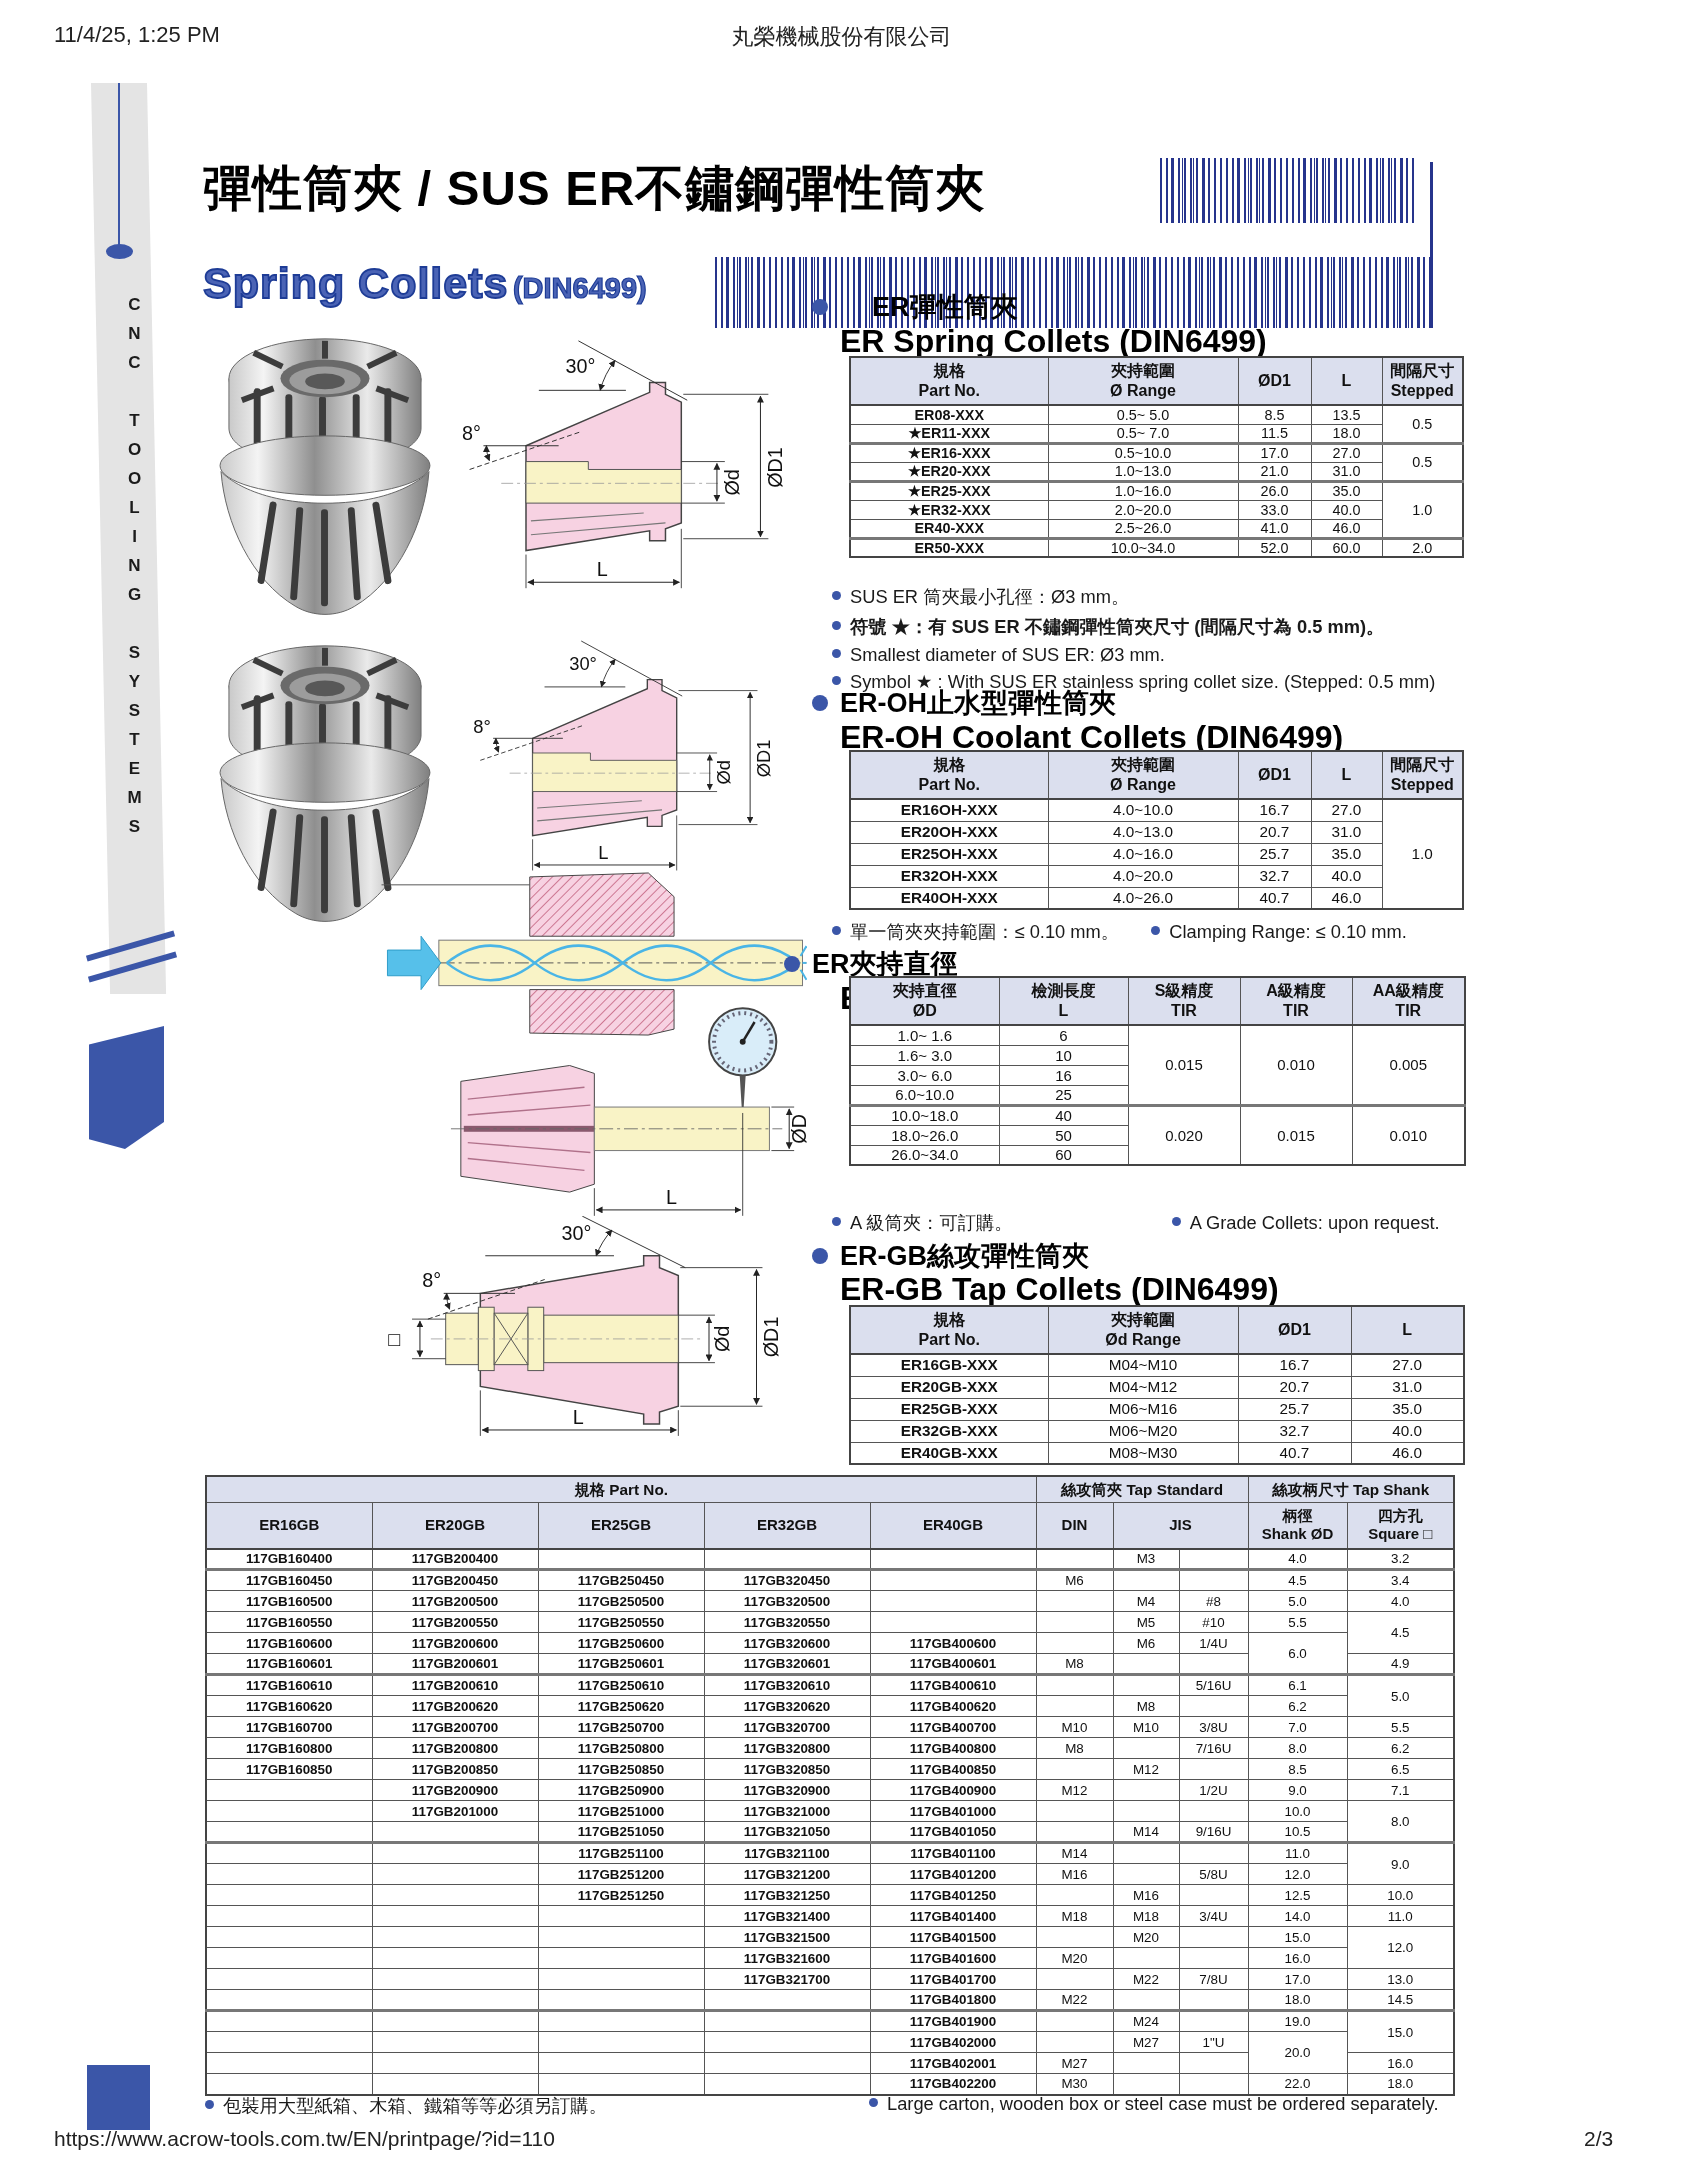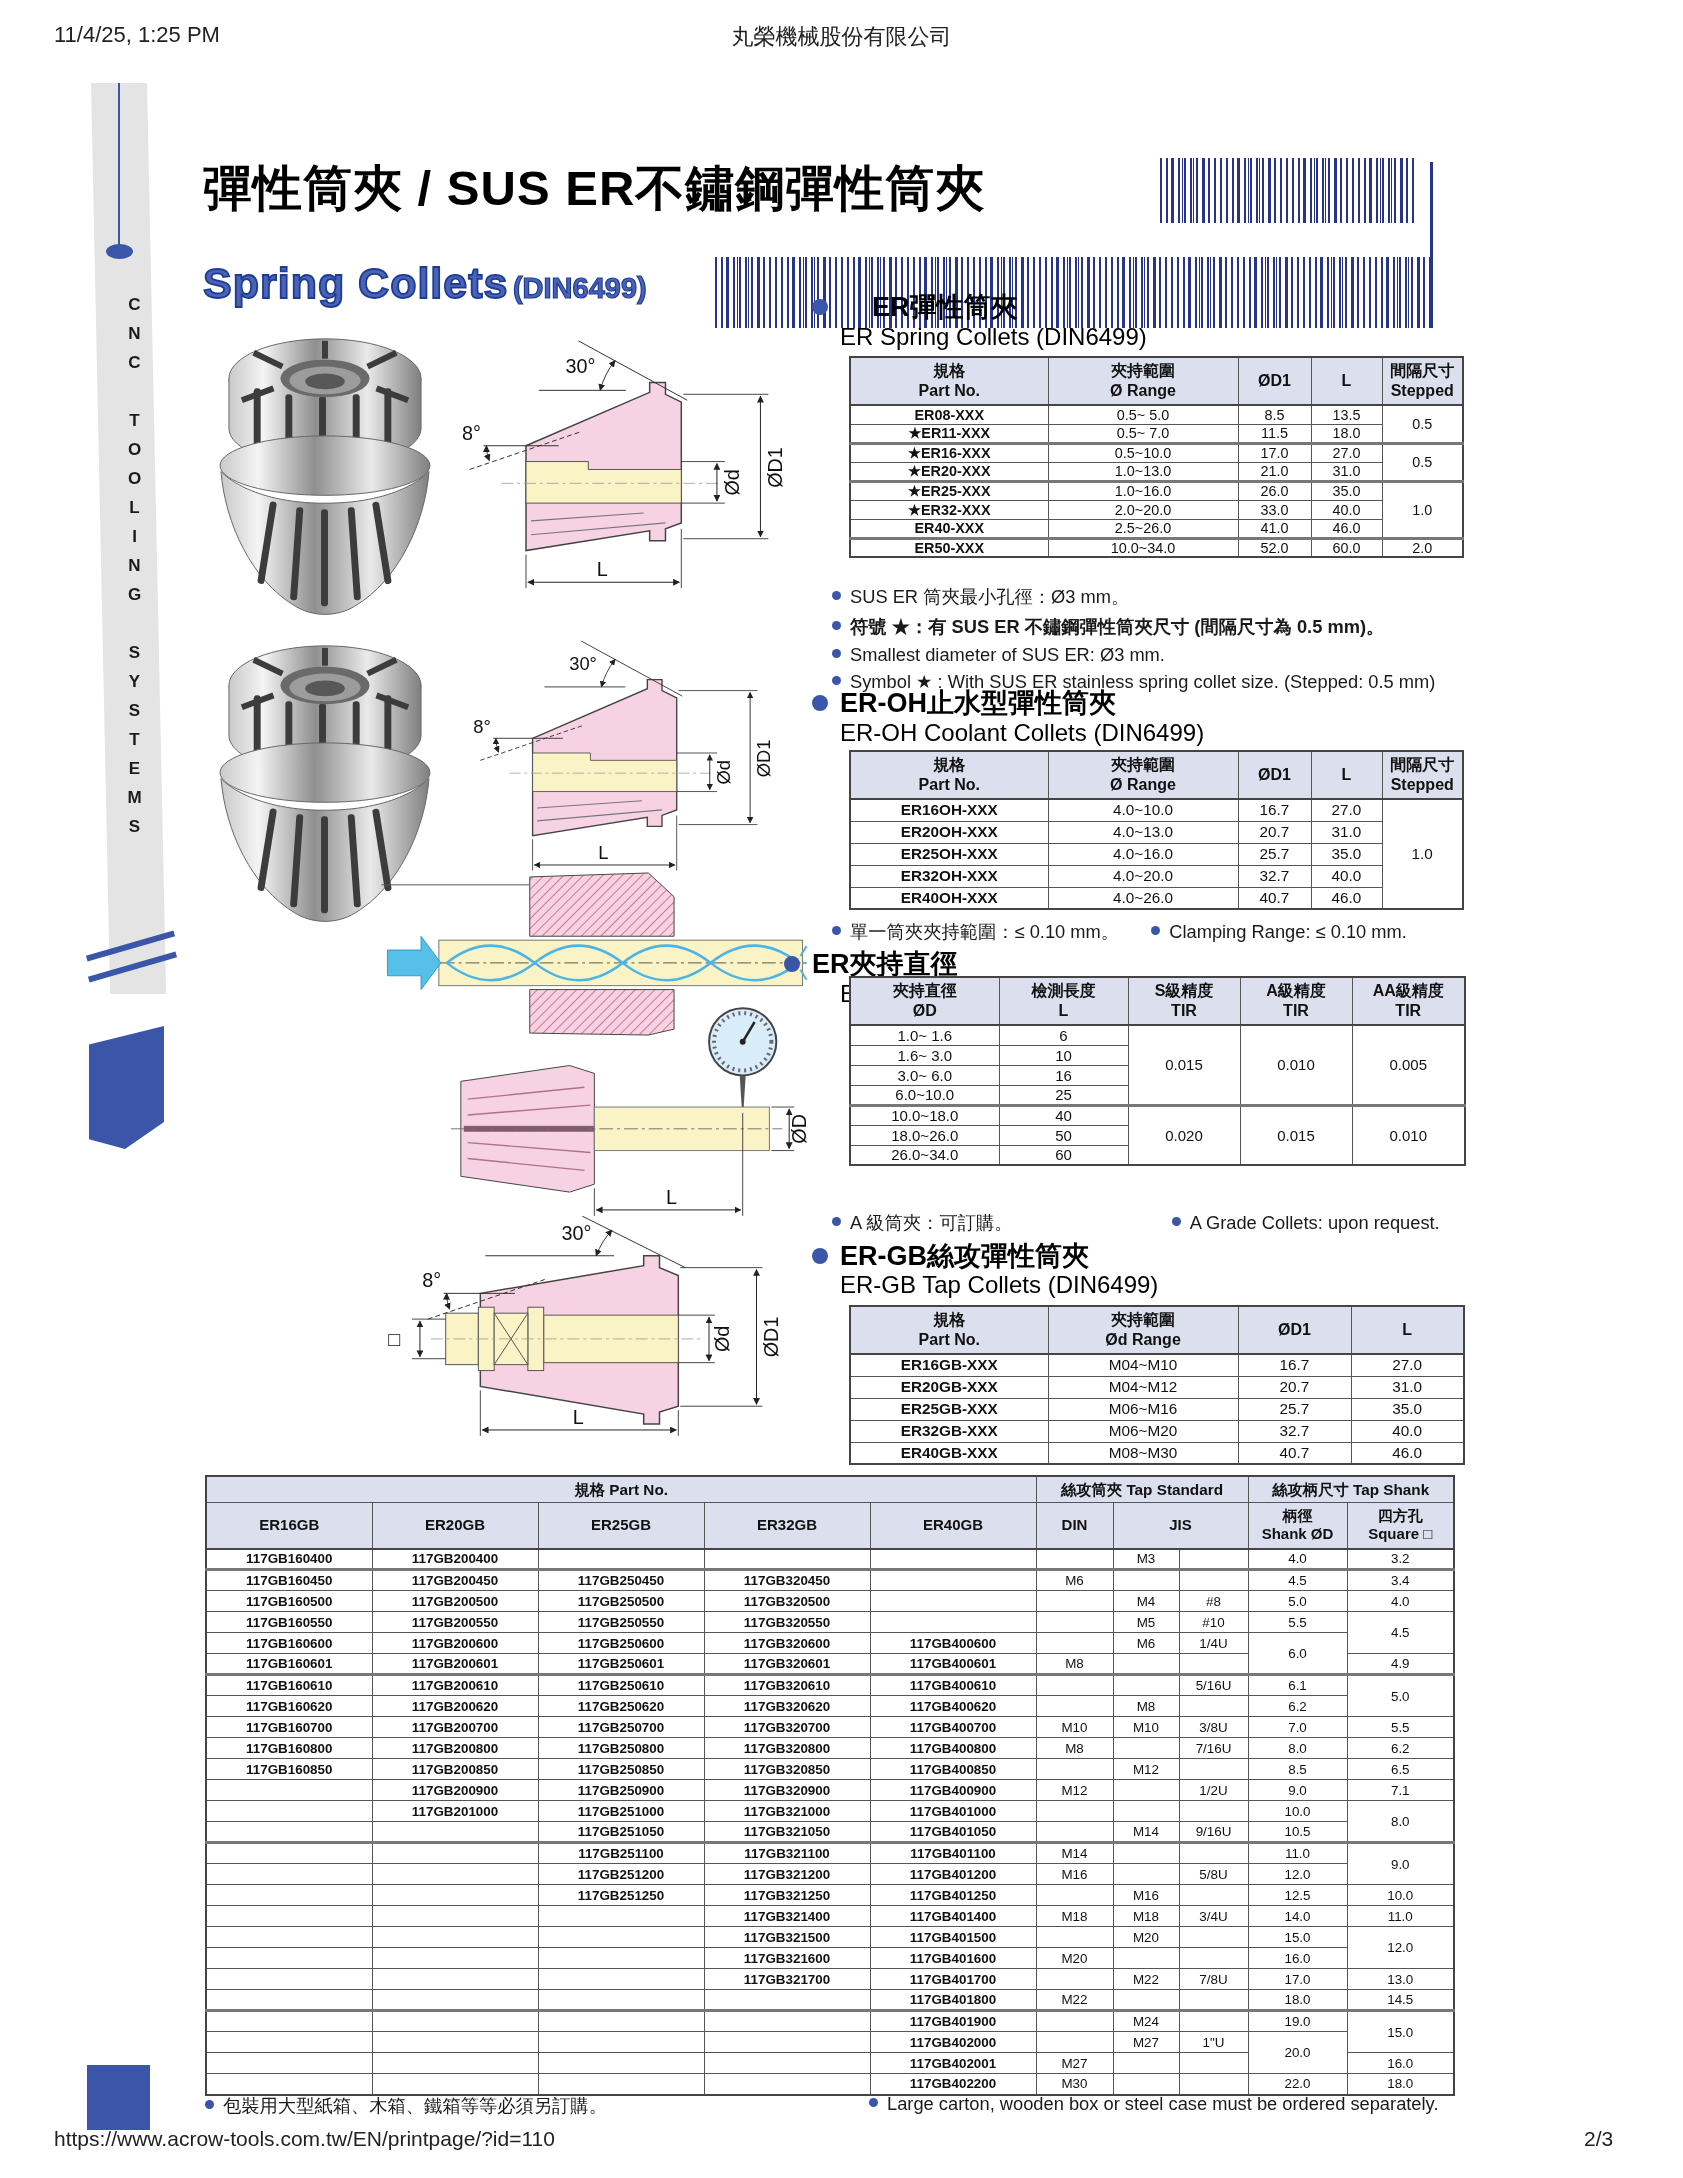--- a/index.html
+++ b/index.html
@@ -38,21 +38,21 @@
   .stripes{background:
     repeating-linear-gradient(90deg, var(--navy) 0 2px, transparent 2px 6px),
     repeating-linear-gradient(90deg, var(--navy) 0 1px, transparent 1px 11px);}
   #band1{left:1160px; top:158px; width:255px; height:65px;}
   #band2{left:715px; top:257px; width:715px; height:71px;}
   #band-conn{left:1430px; top:162px; width:3px; height:166px; background:var(--navy);}
 
   
   .sec-h{display:flex; align-items:center; gap:12px; white-space:nowrap;}
   .sec-h .zh-t{font-size:27px; font-weight:bold; color:#000;}
-  .sec-en{font-size:24px; font-weight:normal; color:#000; white-space:nowrap;text-align:center;}
+  .sec-en{font-size:32px; font-weight:bold; color:#000; white-space:nowrap;text-align:center;}
   .bullet{width:16px; height:16px; border-radius:50%; background:var(--blue); flex:0 0 auto;}
   .nb{display:inline-block; width:9px; height:9px; border-radius:50%; background:var(--blue);
       margin-right:9px; vertical-align:3px; flex:0 0 auto;}
   .note{font-size:18.3px; color:#1a1a1a; white-space:nowrap;}
 
   
   table.dt{border-collapse:collapse; table-layout:fixed; border:2px solid #444; background:#fff;}
   .dt th{background:var(--hdr); border:1px solid var(--bord); font-weight:bold;
     white-space:pre-line; text-align:center; vertical-align:middle; font-size:16px; line-height:1.25; padding:3px 2px;}
   .dt td{border:1px solid var(--bord); text-align:center; vertical-align:middle; padding:0 2px;}

